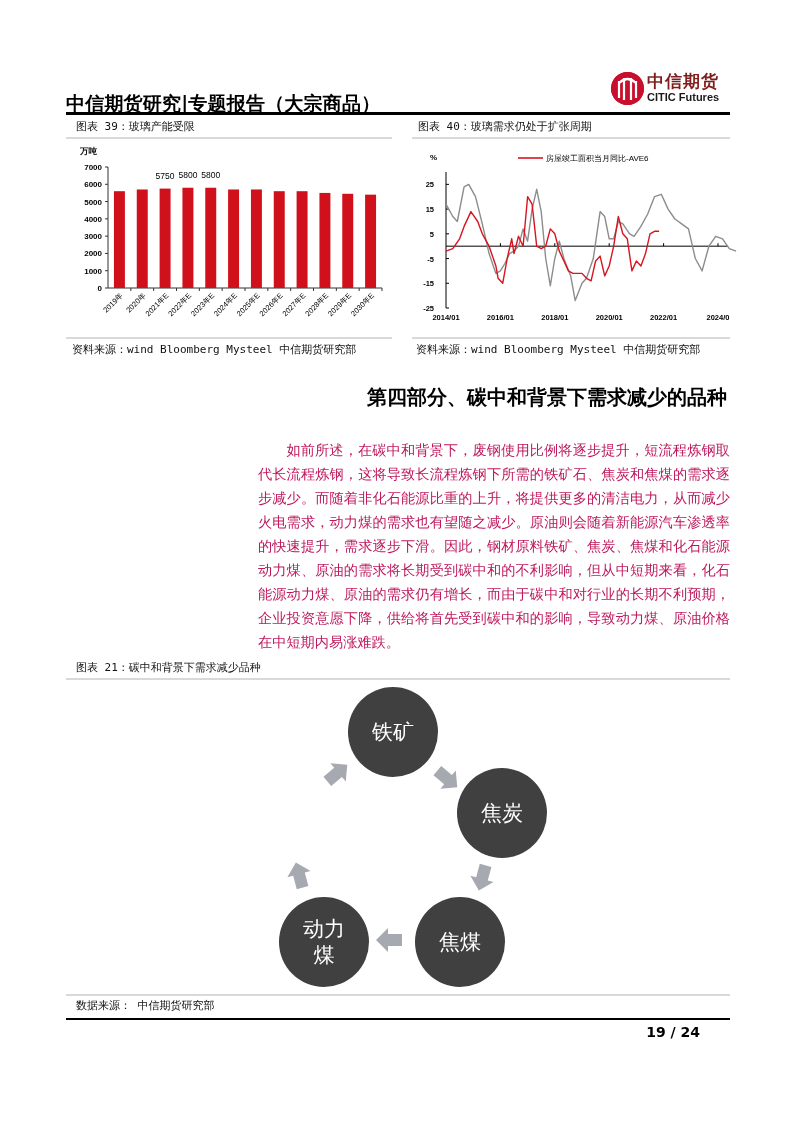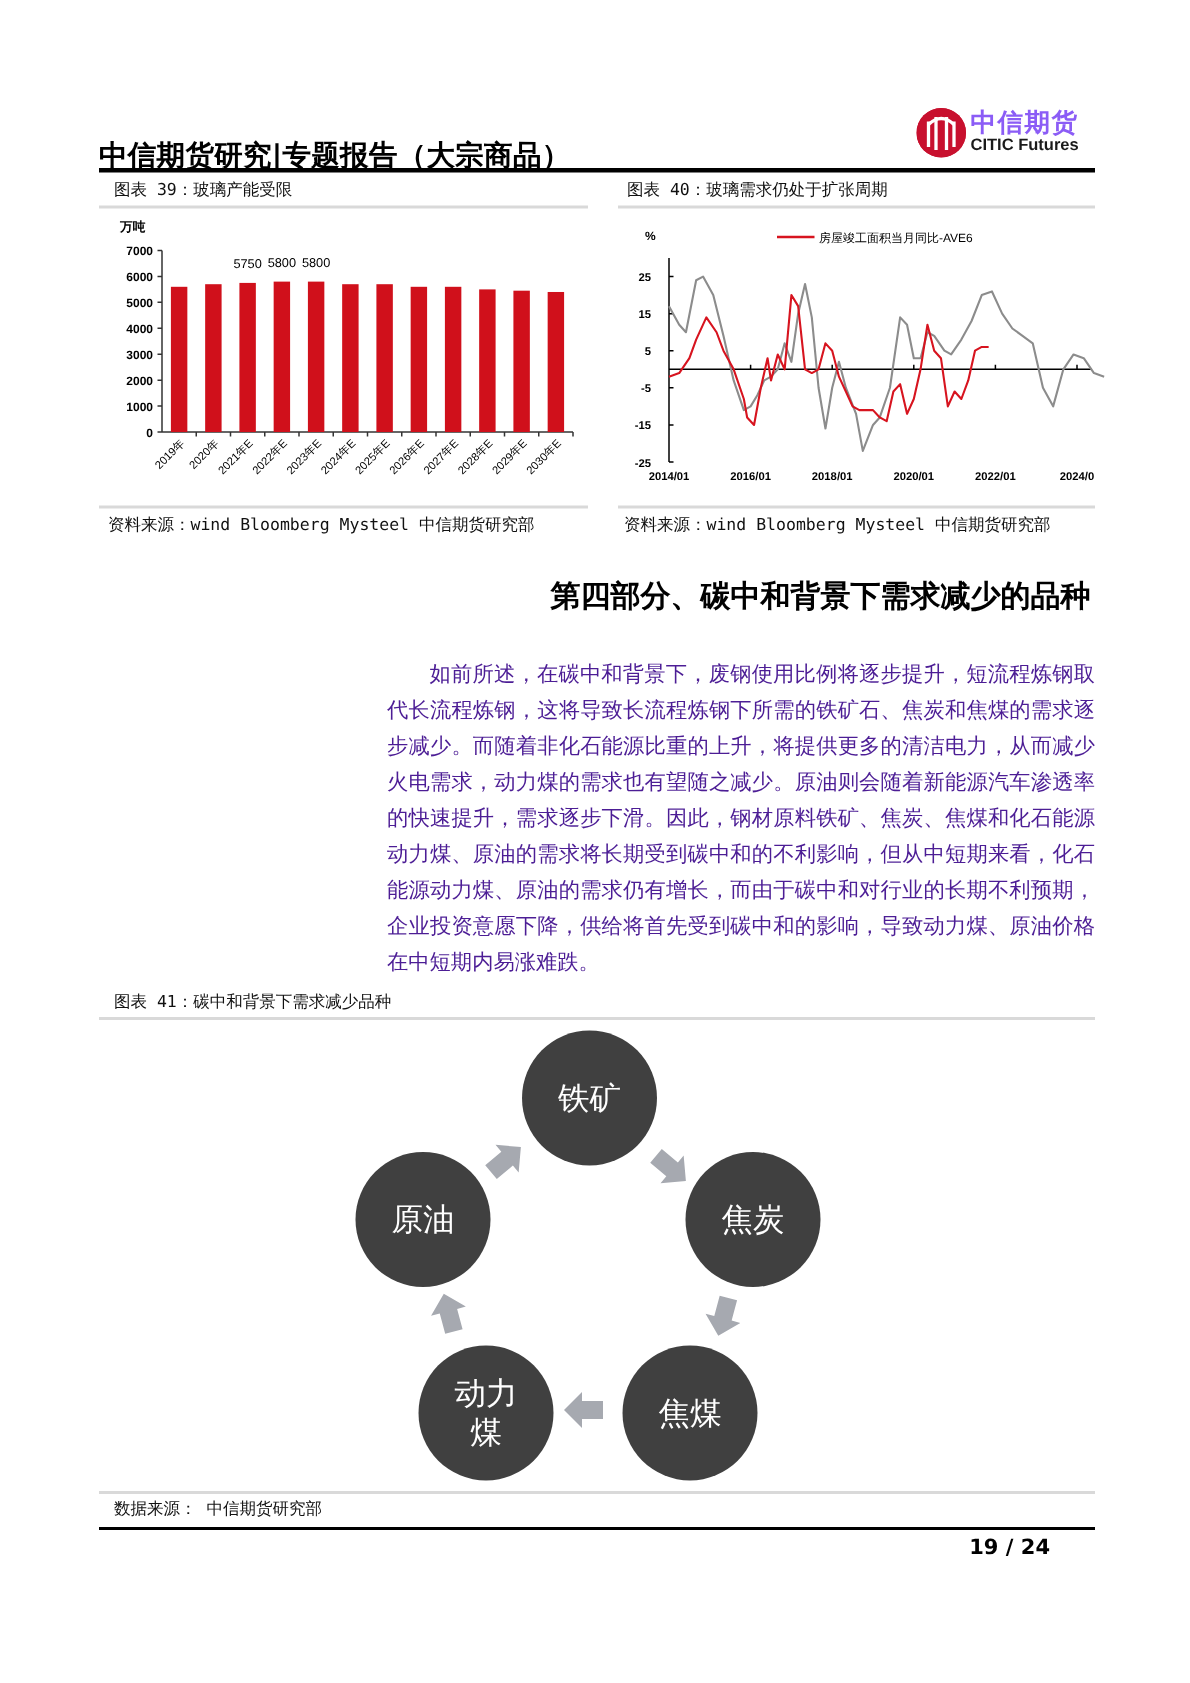--- a/index.html
+++ b/index.html
@@ -2,27 +2,27 @@
 <html><head>
 <meta charset="utf-8">
 <style>
   html,body{margin:0;padding:0;background:#fff;}
   body{width:793px;height:1122px;position:relative;overflow:hidden;font-family:"DejaVu Sans","Liberation Sans",sans-serif;color:#000;}
   .abs{position:absolute;}
   .hdr-title{left:66px;top:91px;font-size:19px;font-weight:bold;letter-spacing:0.2px;white-space:nowrap;}
   .hdr-rule{left:66px;top:112px;width:664px;height:3px;background:#000;}
   .logo{left:611px;top:70px;width:130px;height:40px;}
   .logo-circle{position:absolute;left:0;top:2px;width:33px;height:33px;border-radius:50%;background:#c8102e;}
-  .logo-cn{position:absolute;left:36px;top:0px;font-size:17px;font-weight:bold;color:#8b5cf6;letter-spacing:1px;white-space:nowrap;font-family:"DejaVu Serif",serif;}
+  .logo-cn{position:absolute;left:36px;top:0px;font-size:17px;font-weight:bold;color:#7f1d1d;letter-spacing:1px;white-space:nowrap;font-family:"DejaVu Serif",serif;}
   .logo-en{position:absolute;left:36px;top:21px;font-size:11px;font-weight:bold;color:#1a1a1a;white-space:nowrap;font-family:"Liberation Sans",sans-serif;}
   .caption{font-size:11px;white-space:nowrap;color:#111;font-family:"DejaVu Sans Mono","Liberation Mono",monospace;}
   .gray-rule{height:2px;background:#d9d9d9;}
   .source{font-size:11px;white-space:nowrap;color:#111;font-family:"DejaVu Sans Mono","Liberation Mono",monospace;}
   .section-title{right:66px;top:384px;font-size:20px;font-weight:bold;white-space:nowrap;}
-  .para{left:258px;top:438px;width:472px;font-size:14.2px;line-height:24px;color:#4c1d95;text-align:justify;}
+  .para{left:258px;top:438px;width:472px;font-size:14.2px;line-height:24px;color:#be185d;text-align:justify;}
   .para p{margin:0;text-indent:2em;}
   .bottom-rule{left:66px;top:1018px;width:664px;height:2px;background:#000;}
   .page-num{left:630px;top:1024px;width:70px;text-align:right;font-size:14px;font-weight:bold;white-space:nowrap;}
   .node{position:absolute;width:90px;height:90px;border-radius:50%;background:#404040;color:#fff;display:flex;align-items:center;justify-content:center;text-align:center;font-size:21px;line-height:26px;font-family:"DejaVu Serif",serif;}
   svg text{font-family:"Liberation Sans","DejaVu Sans",sans-serif;}
 </style>
 </head>
 <body>
 
 <div class="abs hdr-title">中信期货研究|专题报告（大宗商品）</div>
@@ -149,21 +149,21 @@
 </div>
 <div class="abs gray-rule" style="left:412px;top:337px;width:318px;"></div>
 <div class="abs source" style="left:416px;top:342px;">资料来源：wind Bloomberg Mysteel 中信期货研究部</div>
 
 <div class="abs section-title">第四部分、碳中和背景下需求减少的品种</div>
 
 <div class="abs para">
   <p>如前所述，在碳中和背景下，废钢使用比例将逐步提升，短流程炼钢取代长流程炼钢，这将导致长流程炼钢下所需的铁矿石、焦炭和焦煤的需求逐步减少。而随着非化石能源比重的上升，将提供更多的清洁电力，从而减少火电需求，动力煤的需求也有望随之减少。原油则会随着新能源汽车渗透率的快速提升，需求逐步下滑。因此，钢材原料铁矿、焦炭、焦煤和化石能源动力煤、原油的需求将长期受到碳中和的不利影响，但从中短期来看，化石能源动力煤、原油的需求仍有增长，而由于碳中和对行业的长期不利预期，企业投资意愿下降，供给将首先受到碳中和的影响，导致动力煤、原油价格在中短期内易涨难跌。</p>
 </div>
 
-<div class="abs caption" style="left:76px;top:660px;">图表 41：碳中和背景下需求减少品种</div>
+<div class="abs caption" style="left:76px;top:660px;">图表 21：碳中和背景下需求减少品种</div>
 <div class="abs gray-rule" style="left:66px;top:678px;width:664px;"></div>
 
 <div class="abs" style="left:220px;top:685px;width:340px;height:310px;">
   <svg width="340" height="310" style="position:absolute;left:0;top:0;">
     <g fill="#a6a9b0">
 
       <g transform="translate(225,92) rotate(40)">
         <polygon points="-10,-6 4,-6 4,-12 16,0 4,12 4,6 -10,6"></polygon>
       </g>
 
@@ -181,20 +181,19 @@
 
       <g transform="translate(115,90) rotate(-40)">
         <polygon points="-10,-6 4,-6 4,-12 16,0 4,12 4,6 -10,6"></polygon>
       </g>
     </g>
   </svg>
   <div class="node" style="left:128px;top:2px;">铁矿</div>
   <div class="node" style="left:237px;top:83px;">焦炭</div>
   <div class="node" style="left:195px;top:212px;">焦煤</div>
   <div class="node" style="left:59px;top:212px;padding:0 16px;box-sizing:border-box;">动力煤</div>
-  <div class="node" style="left:17px;top:83px;">原油</div>
 </div>
 
 <div class="abs gray-rule" style="left:66px;top:994px;width:664px;"></div>
 <div class="abs source" style="left:76px;top:998px;">数据来源：  中信期货研究部</div>
 
 <div class="abs bottom-rule"></div>
 <div class="abs page-num">19 / 24</div>
 
 </body></html>

